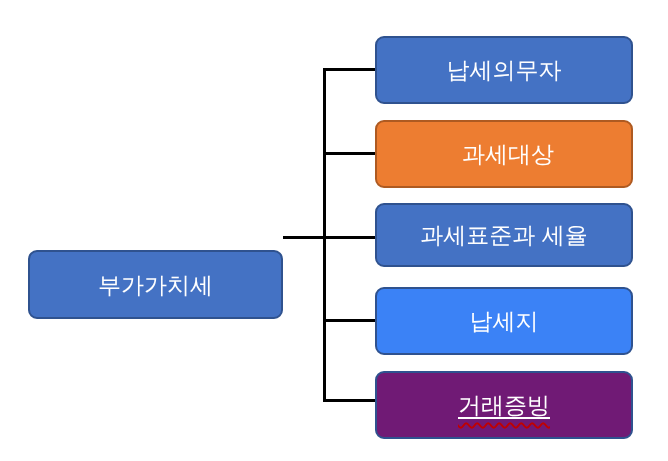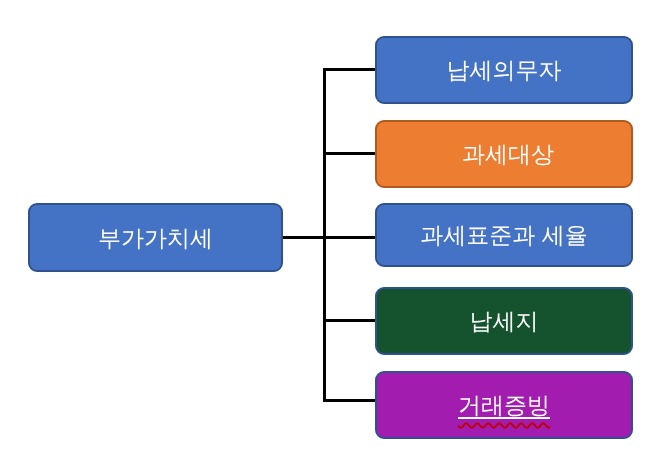--- a/index.html
+++ b/index.html
@@ -63,39 +63,39 @@
 
 <div class="canvas">
 
   <div class="conn conn-main-h"></div>
   <div class="conn conn-v"></div>
   <div class="conn conn-b0"></div>
   <div class="conn conn-b1"></div>
   <div class="conn conn-b3"></div>
   <div class="conn conn-b4"></div>
 
-  <div class="node node-root" style="background: rgb(68, 114, 196); border-color: rgb(47, 82, 143);">
+  <div class="node node-root" style="background: rgb(68, 114, 196); border-color: rgb(47, 82, 143); margin-top: 47px;">
     <div>부가가치세</div>
   </div>
 
   <div class="node node-c0" style="background: rgb(68, 114, 196); border-color: rgb(47, 82, 143);">
     <div>납세의무자</div>
   </div>
 
   <div class="node node-c1" style="background: rgb(237, 125, 49); border-color: rgb(174, 90, 33);">
     <div>과세대상</div>
   </div>
 
   <div class="node node-c2" style="background: rgb(68, 114, 196); border-color: rgb(47, 82, 143);">
     <div>과세표준과 세율</div>
   </div>
 
-  <div class="node node-c3" style="background: #14532d; border-color: rgb(47, 82, 143);">
+  <div class="node node-c3" style="background: #3b82f6; border-color: rgb(47, 82, 143);">
     <div>납세지</div>
   </div>
 
-  <div class="node node-c4" style="background: #a21caf; border-color: rgb(47, 82, 143);">
+  <div class="node node-c4" style="background: #701a75; border-color: rgb(47, 82, 143);">
     <div>
       <span class="u-outer"><span class="u-wavy">거래증빙</span></span>
     </div>
   </div>
 
 </div>
 
 </body></html>

